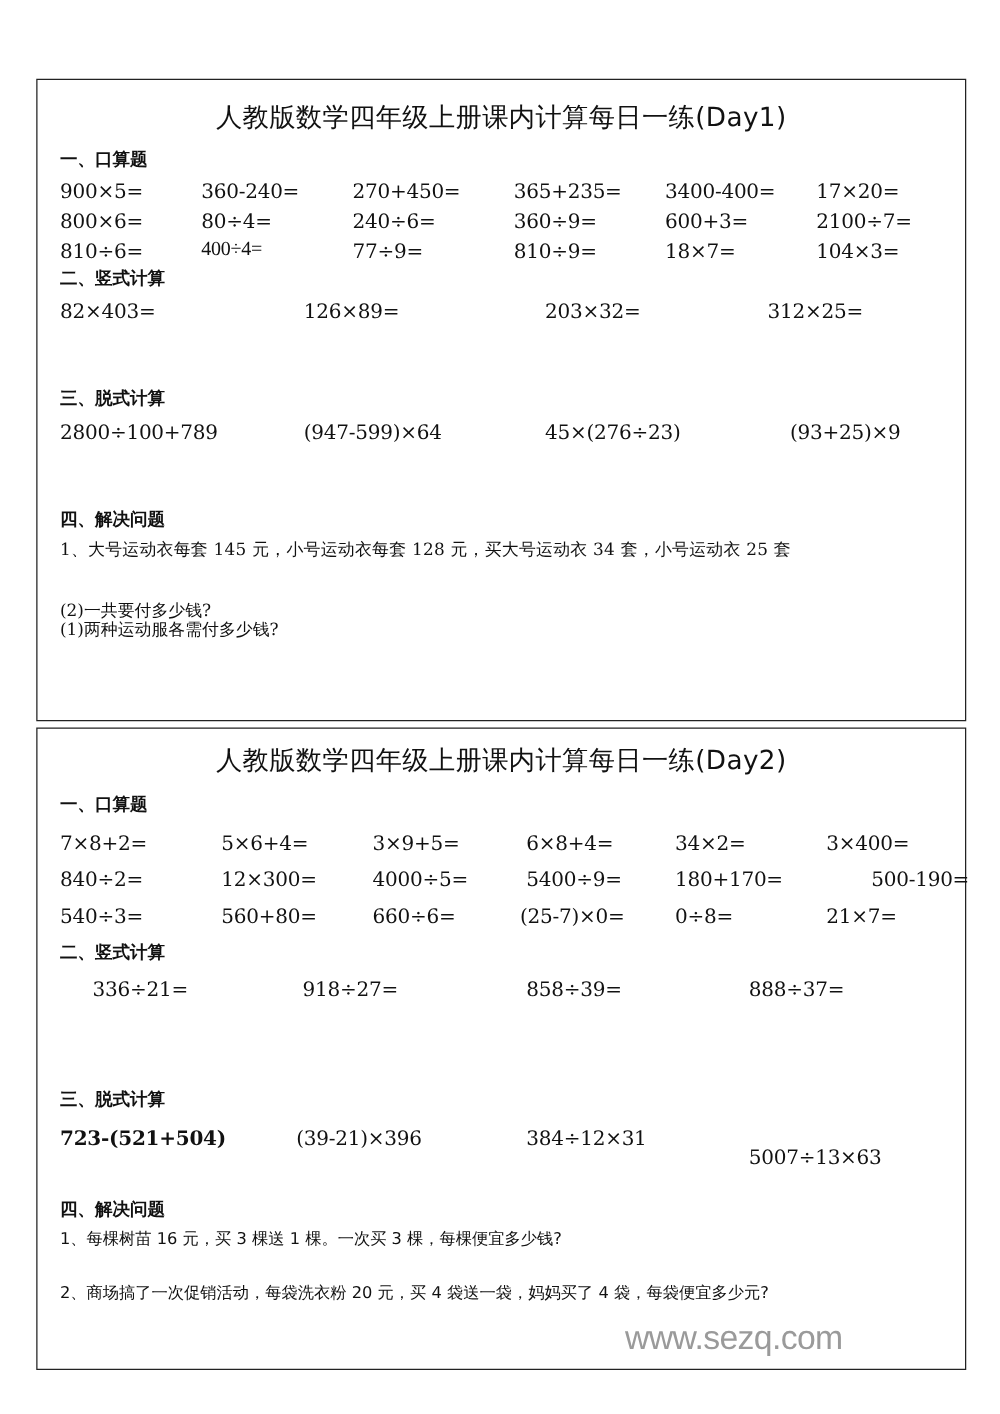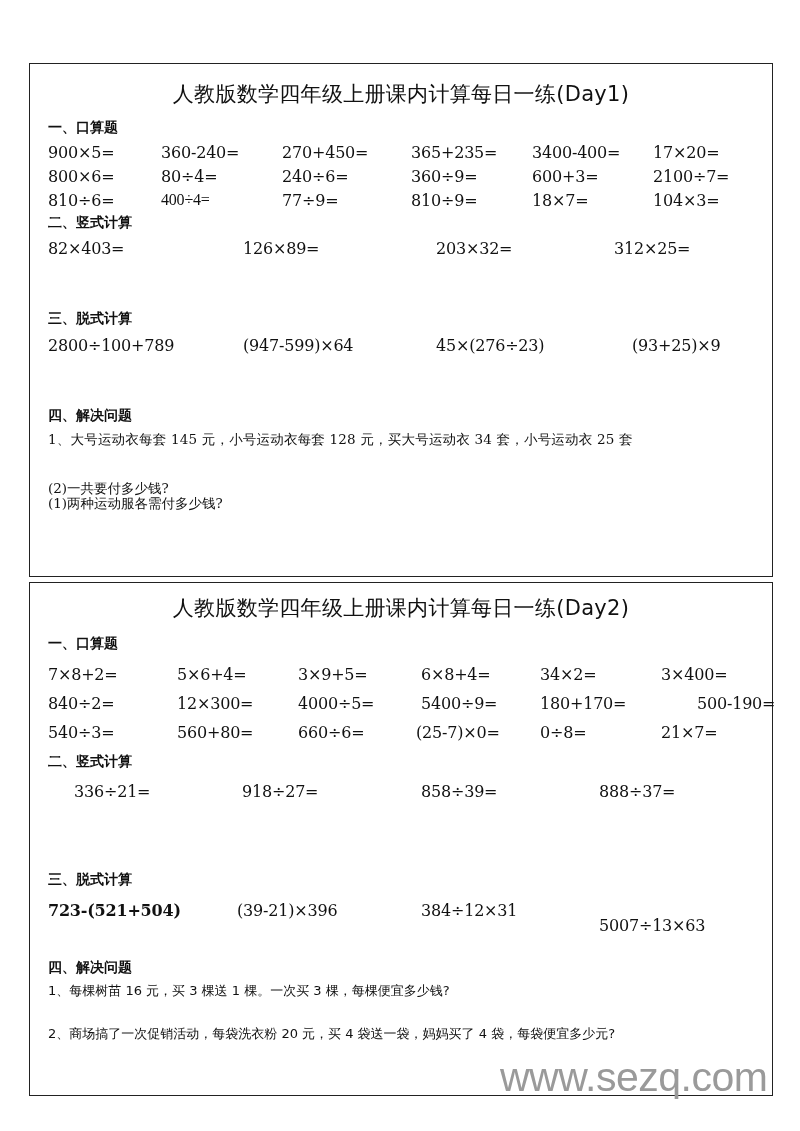--- a/index.html
+++ b/index.html
@@ -8,21 +8,21 @@
   .sheet { position: absolute; left: 29px; width: 742px; border: 1.5px solid #222; background: #fff; }
   #sheet1 { top: 63px; height: 512px; }
   #sheet2 { top: 582px; height: 512px; }
   .abs { position: absolute; white-space: nowrap; }
   .title { font-family: "DejaVu Sans", "Liberation Sans", sans-serif; font-size: 21px; left: 0; right: 0; text-align: center; letter-spacing: 0.3px; }
   .heading { font-family: "DejaVu Sans", "Liberation Sans", sans-serif; font-weight: bold; font-size: 14px; }
   .expr { font-size: 16px; letter-spacing: -0.2px; }
   .para { font-size: 13.5px; }
   .para.sans { font-family: "DejaVu Sans", "Liberation Sans", sans-serif; font-size: 13px; }
   .watermark { position: absolute; left: 500px; top: 1057px; font-family: "Liberation Sans", "DejaVu Sans", sans-serif;
-               font-size: 41px; color: #9a9a9a; letter-spacing: -0.5px; line-height: 1; }
+               font-size: 27px; color: #9a9a9a; letter-spacing: -0.5px; line-height: 1; }
 </style>
 </head>
 <body>
 
 <div class="sheet" id="sheet1">
   <div class="abs title" style="top:16px;">人教版数学四年级上册课内计算每日一练(Day1)</div>
 
   <div class="abs heading" style="left:18px; top:55px;">一、口算题</div>
 
   <div class="abs expr" style="left:18px;  top:79px;">900×5=</div>

